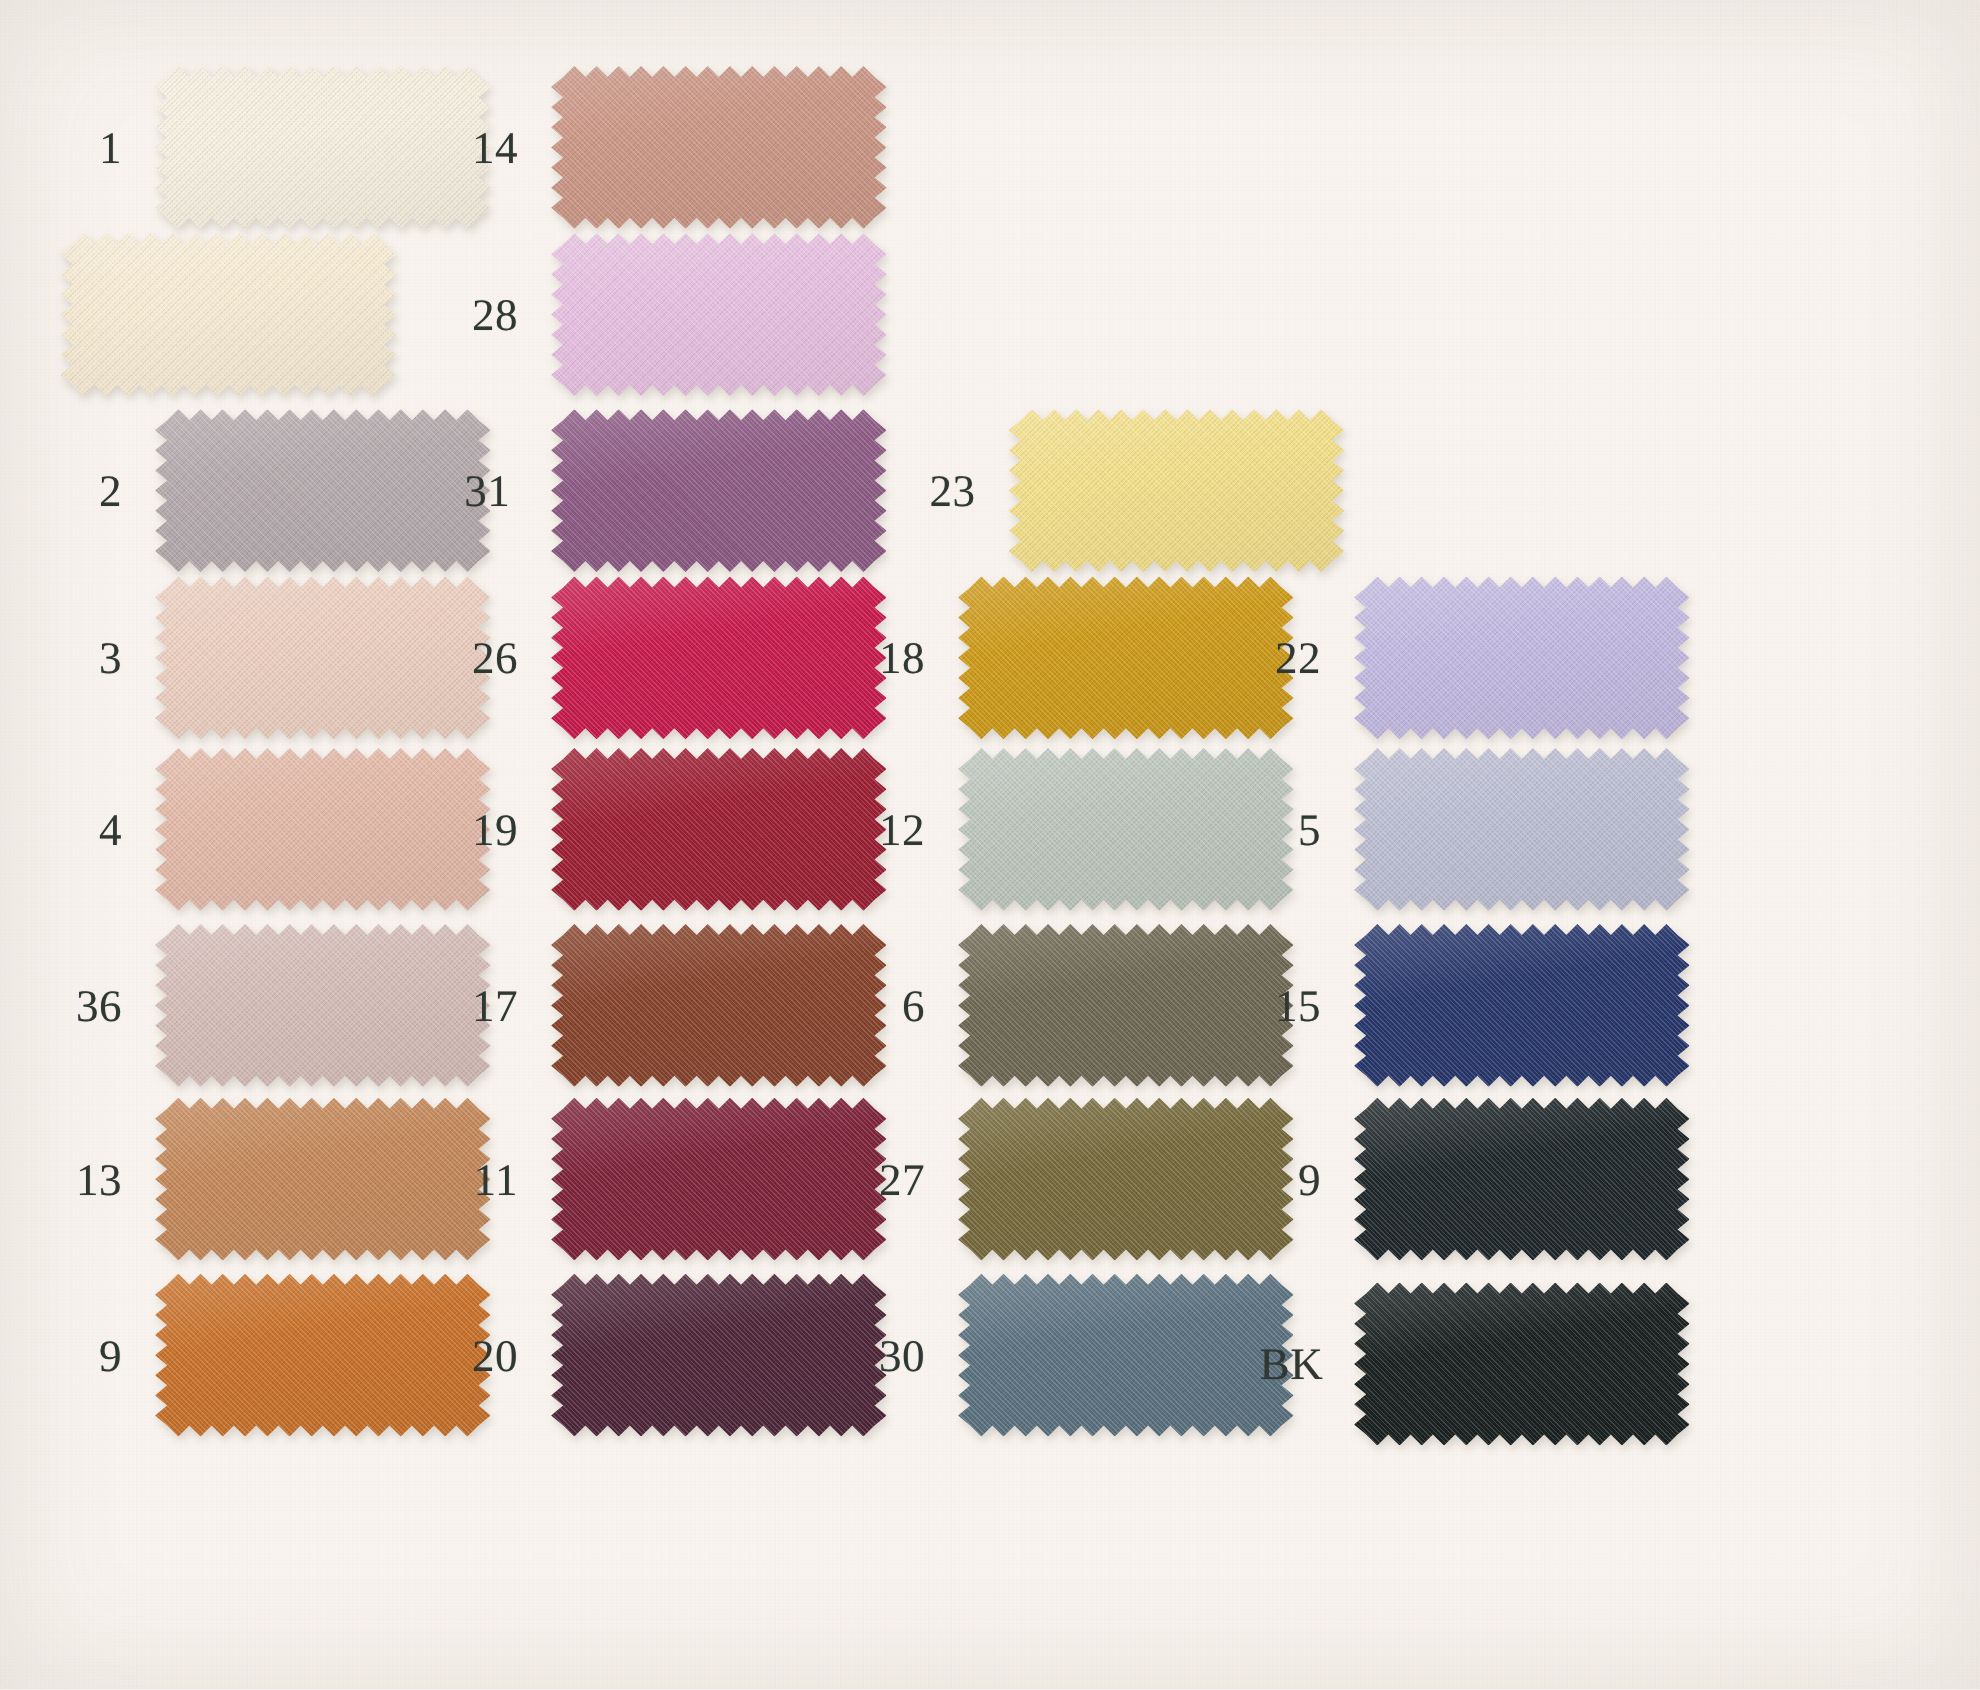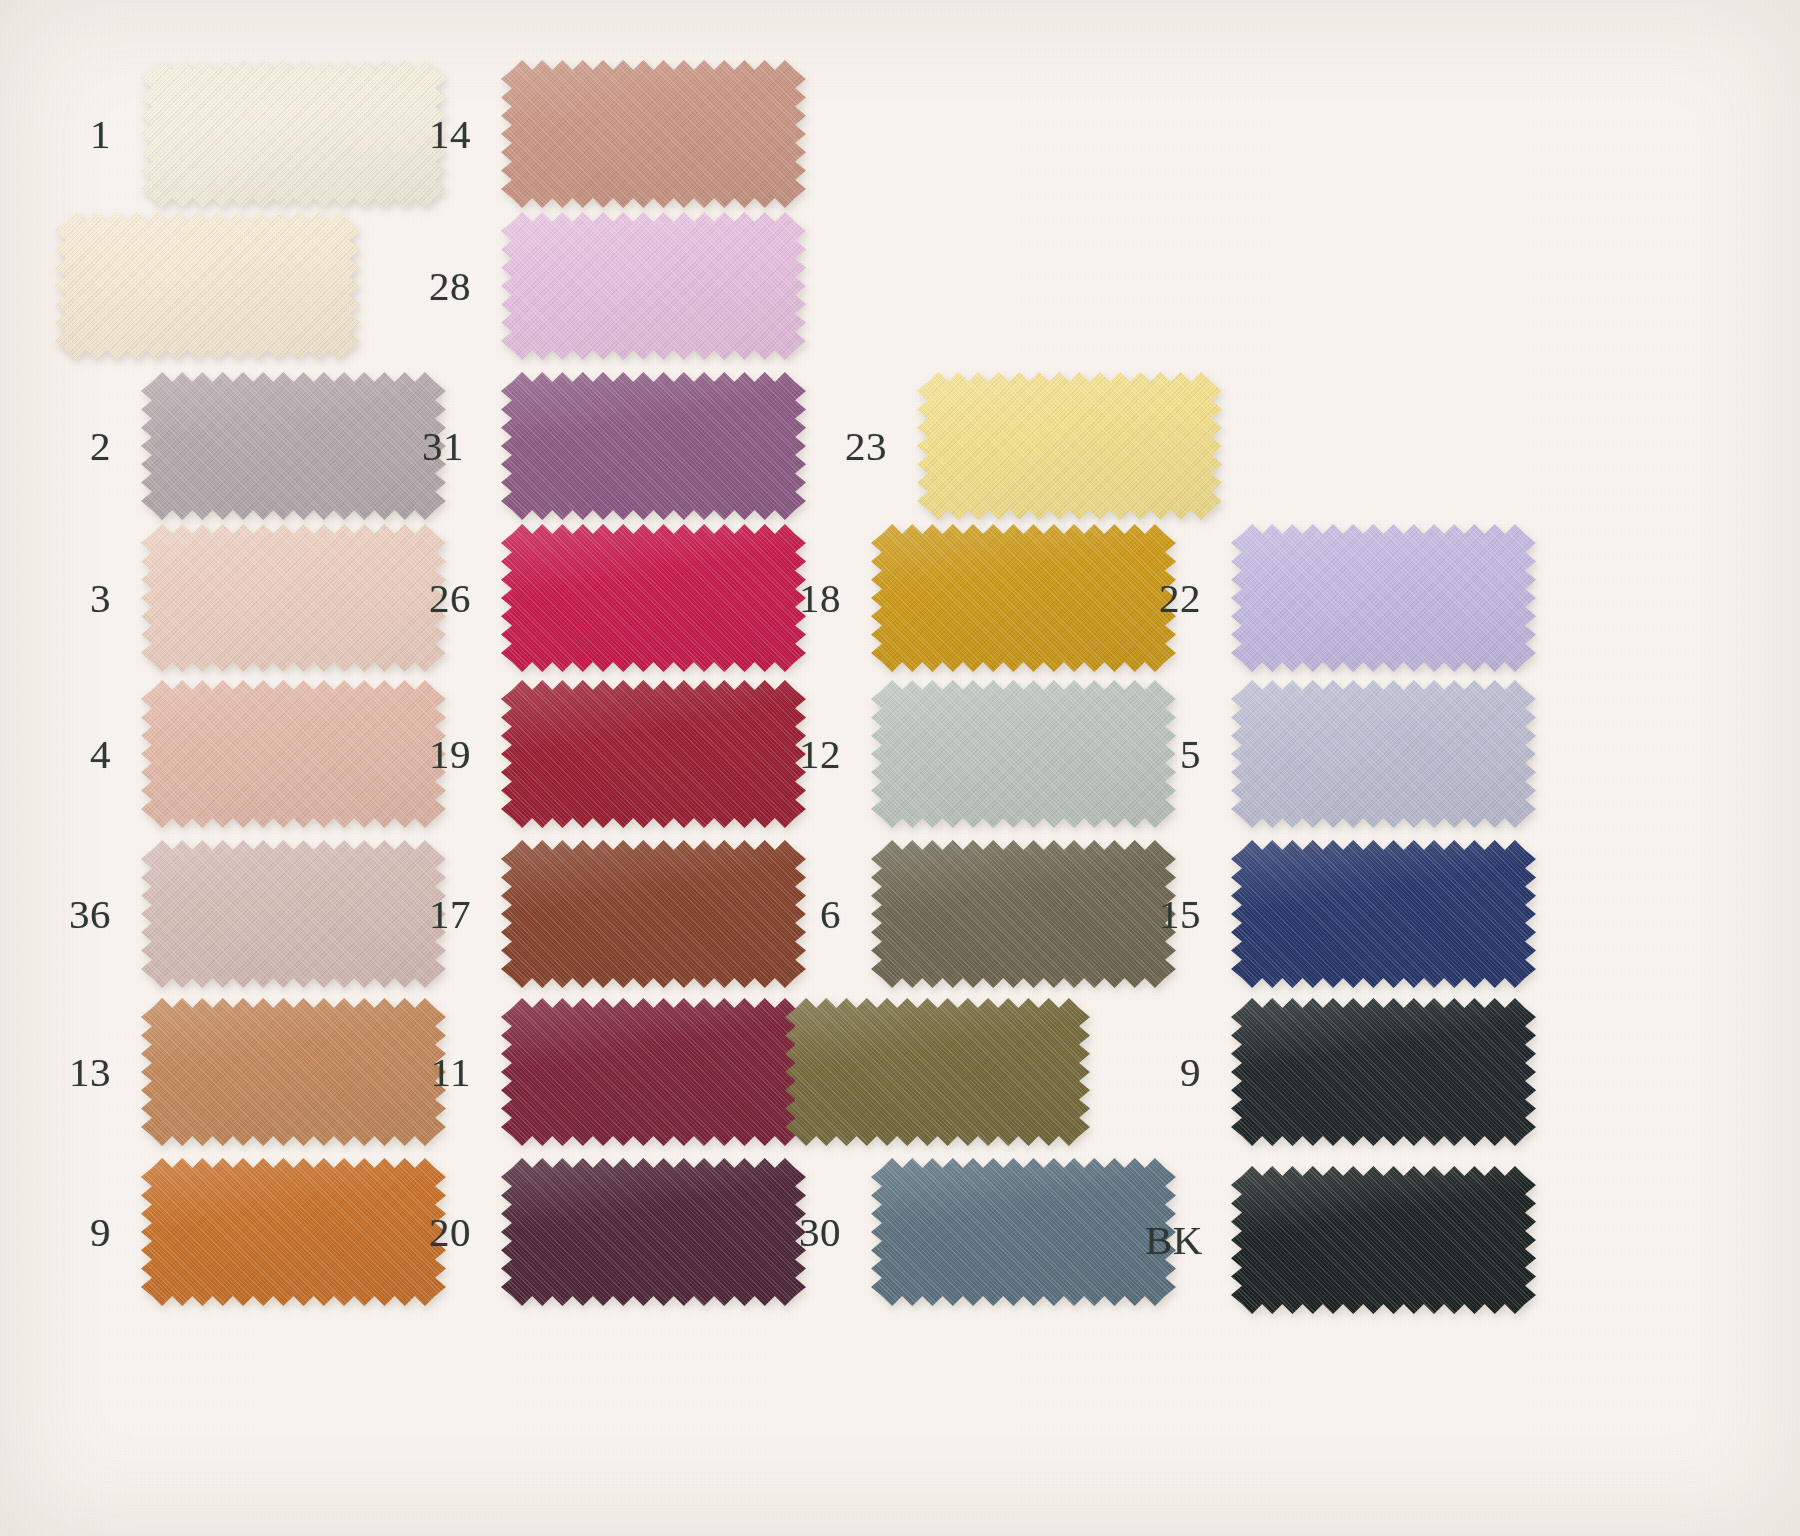--- a/index.html
+++ b/index.html
@@ -302,20 +302,21 @@
       <div class="swatch-cell" style="left: 785px; top: 840px;">
         <div class="swatch-label" style="color: rgb(47, 55, 51); height: 148px; line-height: 148px;">6</div>
         <div class="swatch-chip-wrap" style="width: 305px; height: 148px;">
           <div class="swatch-chip zig" style="background: rgb(110, 104, 83); clip-path: polygon(11px 10px, 21.1px 0px, 31.2px 10px, 41.3px 0px, 51.4px 10px, 61.5px 0px, 71.6px 10px, 81.8px 0px, 91.9px 10px, 102px 0px, 112.1px 10px, 122.2px 0px, 132.3px 10px, 142.4px 0px, 152.5px 10px, 162.6px 0px, 172.7px 10px, 182.8px 0px, 192.9px 10px, 203px 0px, 213.1px 10px, 223.3px 0px, 233.4px 10px, 243.5px 0px, 253.6px 10px, 263.7px 0px, 273.8px 10px, 283.9px 0px, 294px 10px, 294px 10px, 305px 19.1px, 294px 28.3px, 305px 37.4px, 294px 46.6px, 305px 55.7px, 294px 64.9px, 305px 74px, 294px 83.1px, 305px 92.3px, 294px 101.4px, 305px 110.6px, 294px 119.7px, 305px 128.9px, 294px 138px, 294px 138px, 283.9px 148px, 273.8px 138px, 263.7px 148px, 253.6px 138px, 243.5px 148px, 233.4px 138px, 223.3px 148px, 213.1px 138px, 203px 148px, 192.9px 138px, 182.8px 148px, 172.7px 138px, 162.6px 148px, 152.5px 138px, 142.4px 148px, 132.3px 138px, 122.2px 148px, 112.1px 138px, 102px 148px, 91.9px 138px, 81.8px 148px, 71.6px 138px, 61.5px 148px, 51.4px 138px, 41.3px 148px, 31.2px 138px, 21.1px 148px, 11px 138px, 11px 138px, 0px 128.9px, 11px 119.7px, 0px 110.6px, 11px 101.4px, 0px 92.3px, 11px 83.1px, 0px 74px, 11px 64.9px, 0px 55.7px, 11px 46.6px, 0px 37.4px, 11px 28.3px, 0px 19.1px, 11px 10px);">
             <div class="swatch-weave"></div>
             <div class="swatch-sheen"></div>
           </div>
         </div>
       </div>
       <div class="swatch-cell" style="left: 785px; top: 998px;">
+        <div class="swatch-label" style="color: rgb(47, 55, 51); height: 148px; line-height: 148px;">27</div>
         <div class="swatch-chip-wrap" style="width: 305px; height: 148px;">
           <div class="swatch-chip zig" style="background: rgb(118, 106, 60); clip-path: polygon(11px 10px, 21.1px 0px, 31.2px 10px, 41.3px 0px, 51.4px 10px, 61.5px 0px, 71.6px 10px, 81.8px 0px, 91.9px 10px, 102px 0px, 112.1px 10px, 122.2px 0px, 132.3px 10px, 142.4px 0px, 152.5px 10px, 162.6px 0px, 172.7px 10px, 182.8px 0px, 192.9px 10px, 203px 0px, 213.1px 10px, 223.3px 0px, 233.4px 10px, 243.5px 0px, 253.6px 10px, 263.7px 0px, 273.8px 10px, 283.9px 0px, 294px 10px, 294px 10px, 305px 19.1px, 294px 28.3px, 305px 37.4px, 294px 46.6px, 305px 55.7px, 294px 64.9px, 305px 74px, 294px 83.1px, 305px 92.3px, 294px 101.4px, 305px 110.6px, 294px 119.7px, 305px 128.9px, 294px 138px, 294px 138px, 283.9px 148px, 273.8px 138px, 263.7px 148px, 253.6px 138px, 243.5px 148px, 233.4px 138px, 223.3px 148px, 213.1px 138px, 203px 148px, 192.9px 138px, 182.8px 148px, 172.7px 138px, 162.6px 148px, 152.5px 138px, 142.4px 148px, 132.3px 138px, 122.2px 148px, 112.1px 138px, 102px 148px, 91.9px 138px, 81.8px 148px, 71.6px 138px, 61.5px 148px, 51.4px 138px, 41.3px 148px, 31.2px 138px, 21.1px 148px, 11px 138px, 11px 138px, 0px 128.9px, 11px 119.7px, 0px 110.6px, 11px 101.4px, 0px 92.3px, 11px 83.1px, 0px 74px, 11px 64.9px, 0px 55.7px, 11px 46.6px, 0px 37.4px, 11px 28.3px, 0px 19.1px, 11px 10px);">
             <div class="swatch-weave"></div>
             <div class="swatch-sheen"></div>
           </div>
         </div>
       </div>
       <div class="swatch-cell" style="left: 785px; top: 1158px;">
         <div class="swatch-label" style="color: rgb(47, 55, 51); height: 148px; line-height: 148px;">30</div>
         <div class="swatch-chip-wrap" style="width: 305px; height: 148px;">

